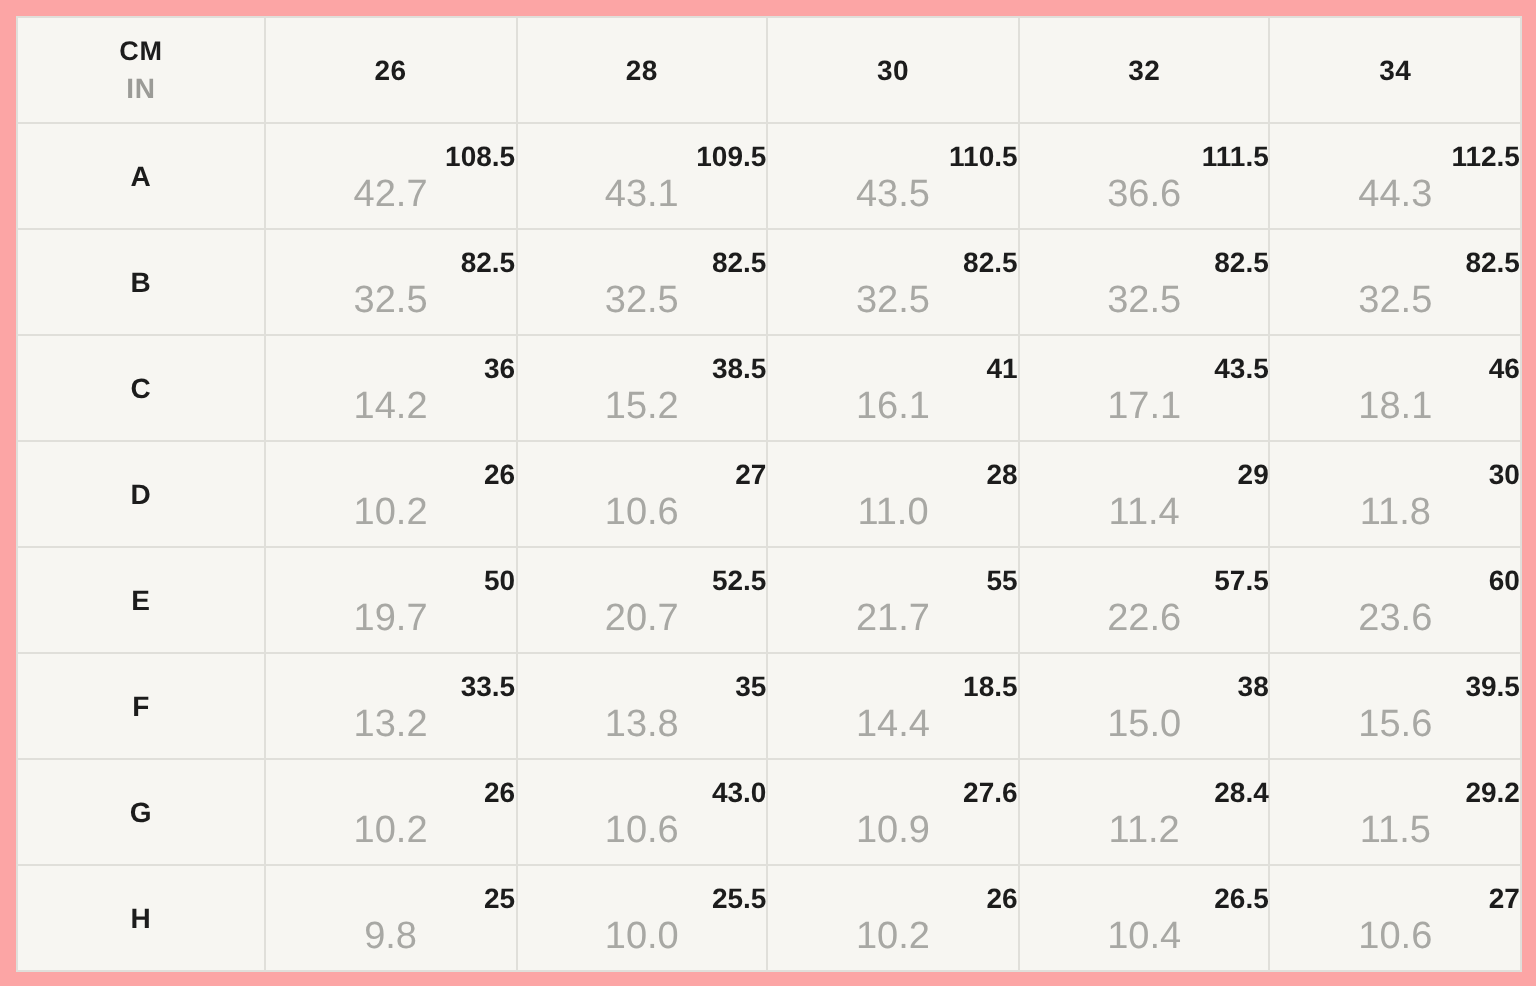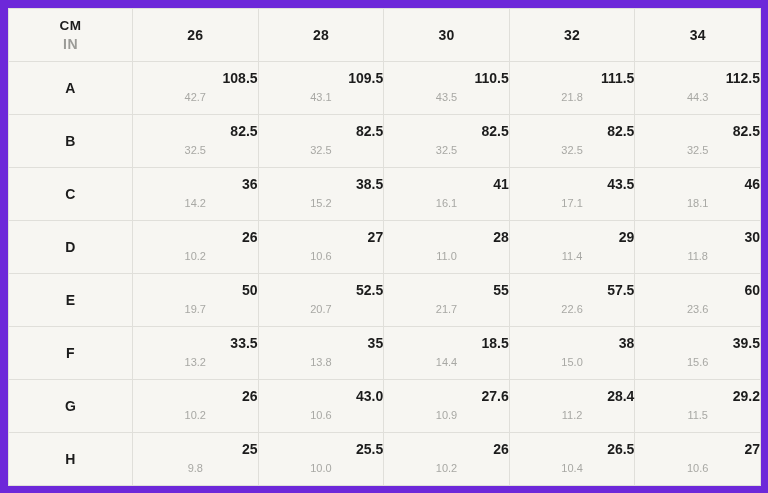--- a/index.html
+++ b/index.html
@@ -8,21 +8,21 @@
     width: 768px;
     height: 493px;
     background: #F7F6F2;
     font-family: "Liberation Sans", sans-serif;
     overflow: hidden;
   }
 
   #size-chart-wrap {
     width: 768px;
     height: 493px;
-    background: #6d28d9;
+    background: #fca5a5;
     box-sizing: border-box;
     padding: 8px 8px 24px 8px;
   }
 
   table.size-table {
     width: 752px;
     border-collapse: collapse;
     table-layout: fixed;
     background: #F7F6F2;
   }
@@ -79,21 +79,21 @@
   .val-cm {
     display: block;
     font-size: 14px;
     font-weight: bold;
     color: #1C1C1C;
     line-height: 19px;
     text-align: right;
   }
   .val-in {
     display: block;
-    font-size: 11px;
+    font-size: 19px;
     font-weight: normal;
     color: #A8A8A4;
     line-height: 19px;
   }
 </style>
 </head>
 <body>
 
 <div id="size-chart-wrap">
   <table class="size-table">
@@ -129,21 +129,21 @@
         <td>
           <span class="val-cm">109.5</span>
           <span class="val-in">43.1</span>
         </td>
         <td>
           <span class="val-cm">110.5</span>
           <span class="val-in">43.5</span>
         </td>
         <td>
           <span class="val-cm">111.5</span>
-          <span class="val-in">21.8</span>
+          <span class="val-in">36.6</span>
         </td>
         <td>
           <span class="val-cm">112.5</span>
           <span class="val-in">44.3</span>
         </td>
       </tr>
 
       <tr>
         <td class="row-label">B</td>
         <td>

